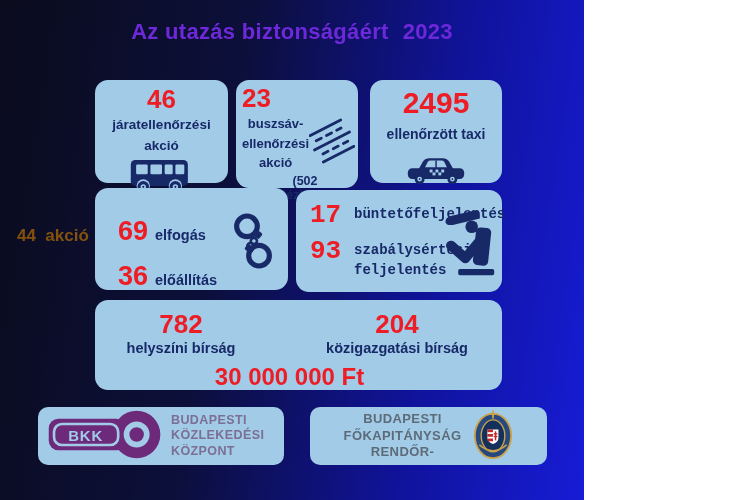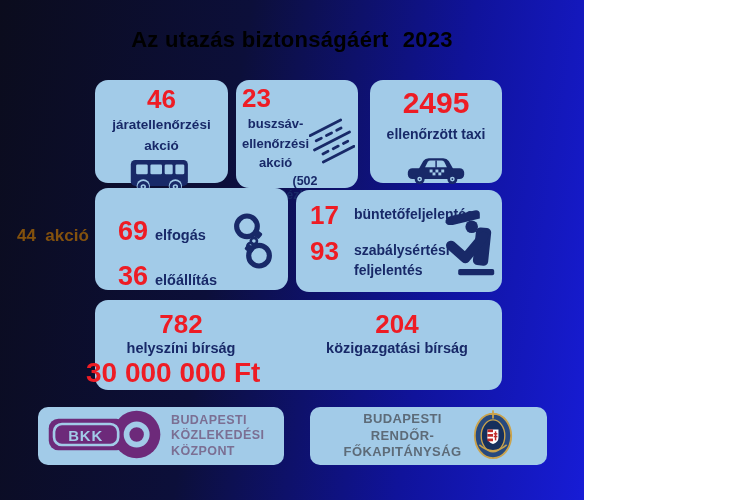--- a/index.html
+++ b/index.html
@@ -1,20 +1,20 @@
 <!DOCTYPE html>
 <html><head>
 <meta charset="utf-8">
 <style>
   html,body{margin:0;padding:0;background:#fff;}
   .stage{position:relative;width:751px;height:500px;background:#ffffff;overflow:hidden;
          font-family:"Liberation Sans",sans-serif;font-weight:bold;}
   .panel{position:absolute;left:0;top:0;width:584px;height:500px;
          background:linear-gradient(99deg,#0b0c1d 0%,#0c0f3a 38%,#10139b 72%,#171cd6 100%);}
-  .title{position:absolute;top:27px;left:0;width:584px;text-align:center;color:#000000;
+  .title{position:absolute;top:19px;left:0;width:584px;text-align:center;color:#6d28d9;
          font-size:22px;letter-spacing:.3px;}
   .title .year{margin-left:14px;}
   .watermark{position:absolute;left:17px;top:226px;font-size:17px;color:#a16207;opacity:.8;white-space:pre;}
   .card{position:absolute;background:#a2cbe8;border-radius:13px;color:#182968;box-sizing:border-box;}
   .red{color:#ee1c24;}
   
   .c1{left:95px;top:80px;width:133px;height:103px;display:flex;flex-direction:column;align-items:center;padding-top:6px;}
   .c1 .value{font-size:26px;line-height:1;}
   .c1 .label{font-size:13.5px;line-height:1.55;text-align:center;width:122px;margin-top:3px;}
   .c2{left:236px;top:80px;width:122px;height:108px;padding:5px 6px 0 6px;}
@@ -25,33 +25,33 @@
   .c3{left:370px;top:80px;width:132px;height:103px;display:flex;flex-direction:column;align-items:center;padding-top:8px;text-align:center;}
   .c3 .value{font-size:30px;line-height:1;}
   .c3 .label{font-size:14px;margin-top:8px;white-space:nowrap;}
   .c3 .icon{margin-top:12px;}
   
   .c4{left:95px;top:188px;width:193px;height:102px;padding:27px 0 0 16px;}
   .c4 .row{display:flex;align-items:baseline;margin-bottom:13px;}
   .c4 .value{font-size:27px;width:44px;text-align:center;line-height:1.2;}
   .c4 .label{font-size:14.5px;}
   .c4 .icon{position:absolute;right:10px;top:22px;}
-  .c5{left:296px;top:190px;width:206px;height:102px;padding:11px 0 0 14px;}
+  .c5{left:296px;top:190px;width:206px;height:102px;padding:11px 0 0 14px;font-family:Liberation Mono, monospace;}
   .c5 .row{display:flex;align-items:flex-start;margin-bottom:7px;}
   .c5 .value{font-size:26px;line-height:1.1;width:36px;}
   .c5 .label{font-size:14px;line-height:1.45;margin-left:8px;margin-top:3px;width:114px;}
   .c5 .icon{position:absolute;right:6px;top:14px;}
   
   .c6{left:95px;top:300px;width:407px;height:90px;}
   .c6 .grp{position:absolute;top:11px;text-align:center;}
   .c6 .grp.left{left:6px;width:160px;}
   .c6 .grp.right{right:10px;width:190px;}
   .c6 .value{font-size:26px;line-height:1;}
   .c6 .label{font-size:14.5px;margin-top:3px;white-space:nowrap;}
-  .c6 .total{position:absolute;top:57px;left:0;width:100%;text-align:left;font-size:28px;transform:translateX(-9px);}
+  .c6 .total{position:absolute;top:63px;left:0;width:100%;text-align:center;font-size:24px;transform:translateX(-9px);}
   
   .f1{left:38px;top:407px;width:246px;height:58px;border-radius:10px;display:flex;align-items:center;padding-left:9px;}
   .f1 .lines{margin-left:8px;font-size:12.5px;line-height:1.25;color:#7b6f93;letter-spacing:.4px;}
   .f2{left:310px;top:407px;width:237px;height:58px;border-radius:10px;display:flex;align-items:center;justify-content:center;gap:12px;}
   .f2 .lines{font-size:13px;line-height:1.3;color:#5d6b78;text-align:center;letter-spacing:.4px;}
   .lines div{white-space:nowrap;}
 </style>
 </head>
 <body>
 
@@ -195,22 +195,22 @@
     <div class="lines">
       <div>BUDAPESTI</div>
       <div>KÖZLEKEDÉSI</div>
       <div>KÖZPONT</div>
     </div>
   </div>
 
   <div class="card f2">
     <div class="lines">
       <div>BUDAPESTI</div>
+      <div>FŐKAPITÁNYSÁG</div>
       <div>RENDŐR-</div>
-      <div>FŐKAPITÁNYSÁG</div>
     </div>
     <span>
       <svg width="40" height="52" viewBox="0 0 44 56">
         <ellipse cx="22" cy="30" rx="20" ry="24.5" fill="#27497e" stroke="#caa34c" stroke-width="2"></ellipse>
         <ellipse cx="22" cy="30" rx="13" ry="17.5" fill="#16305c" stroke="#caa34c" stroke-width="1.5"></ellipse>
         <rect x="21" y="2" width="2" height="9" fill="#caa34c"></rect>
         <rect x="18" y="5" width="8" height="2" fill="#caa34c"></rect>
         <path d="M16,23 h12 v9 q0,5 -6,7 q-6,-2 -6,-7 z" fill="#ffffff"></path>
         <rect x="16" y="23" width="6" height="13" fill="#c02a2a"></rect>
         <rect x="16" y="26" width="6" height="2" fill="#ffffff"></rect>

